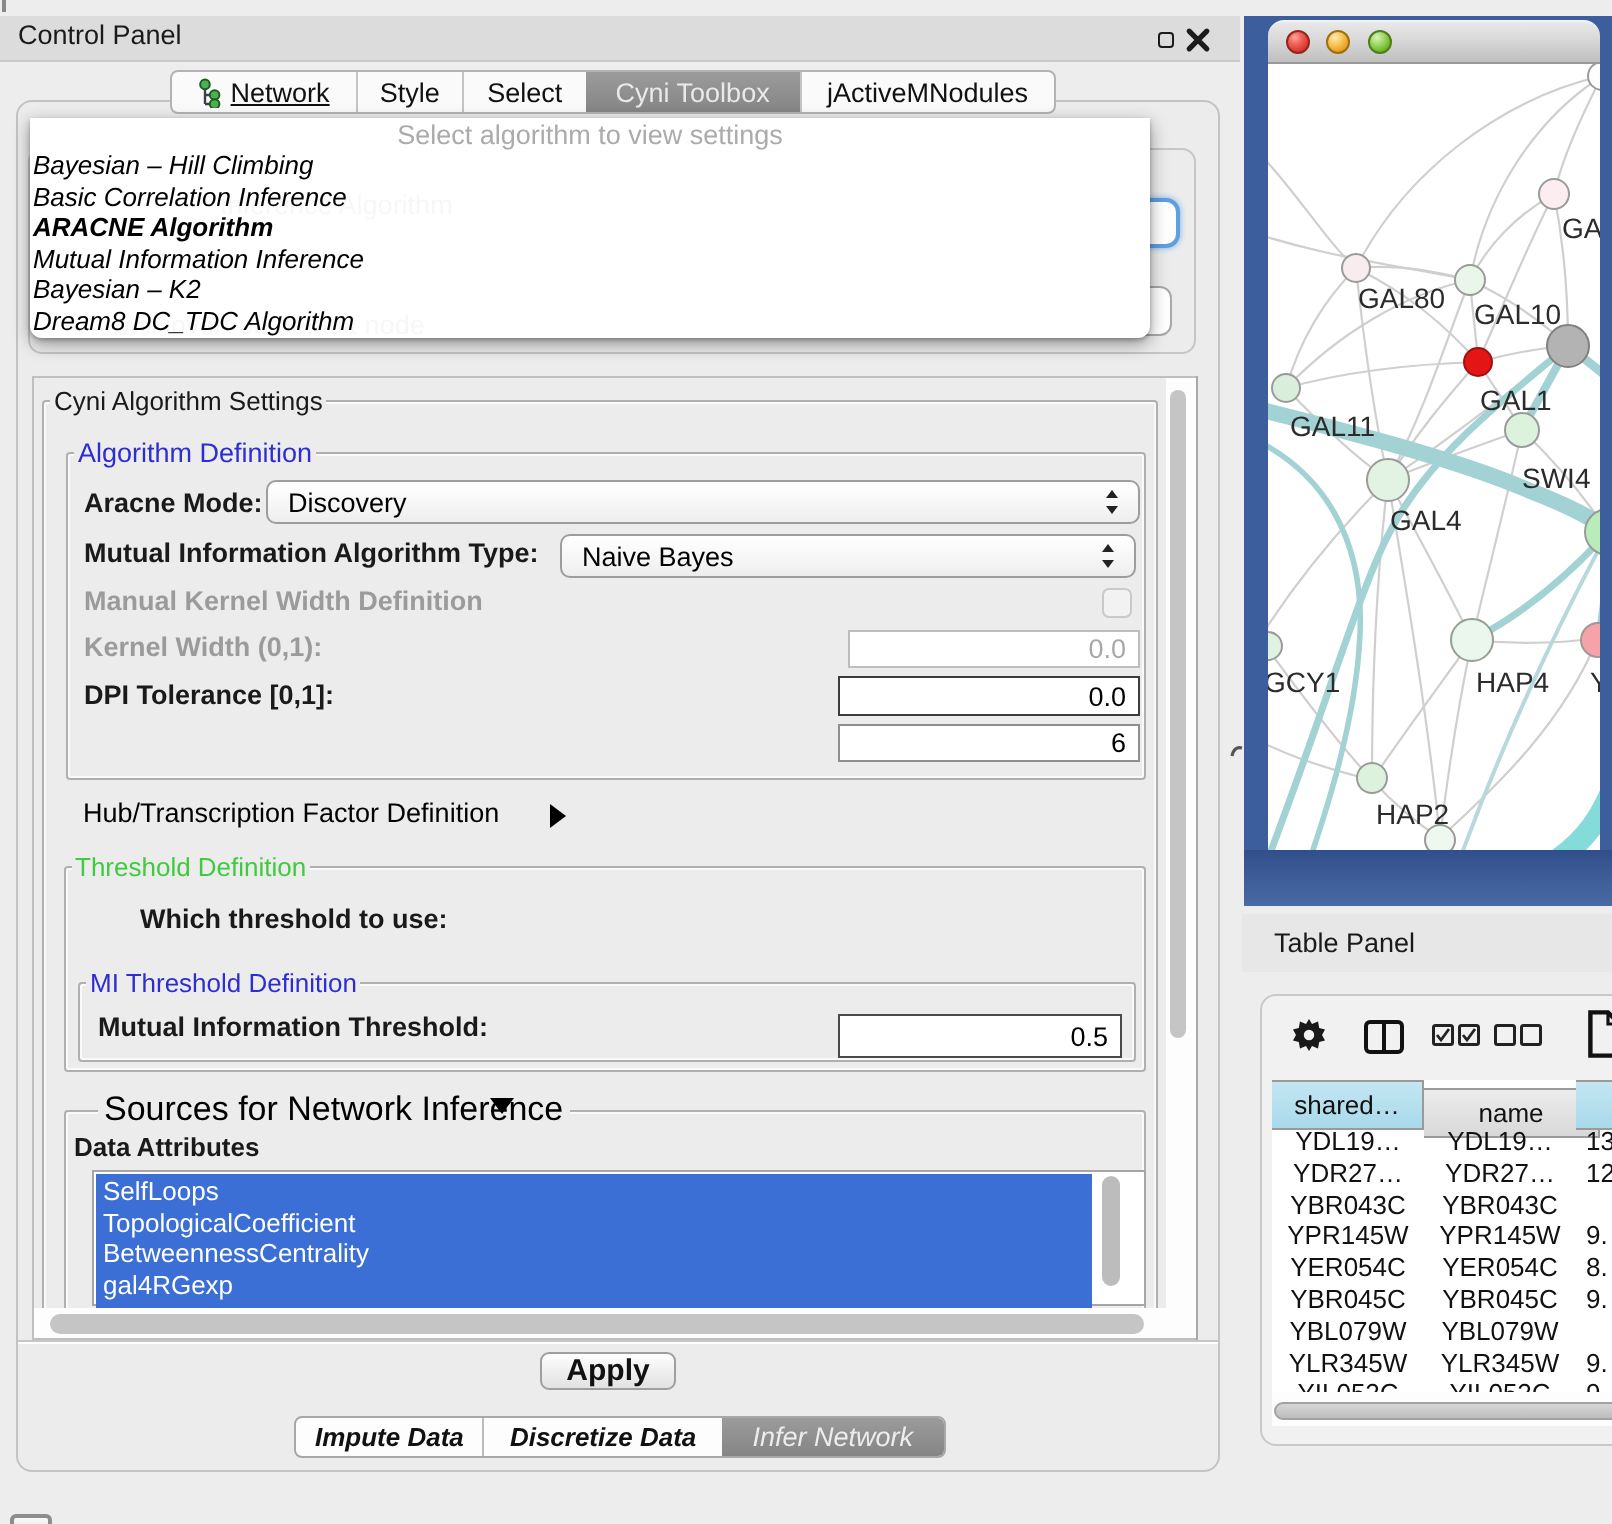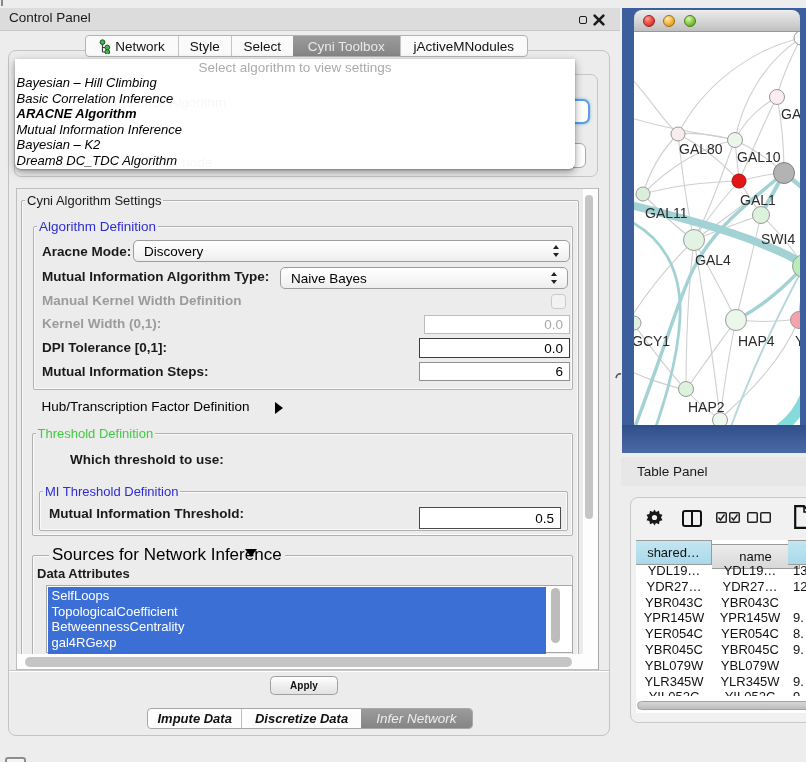--- a/index.html
+++ b/index.html
@@ -28,21 +28,21 @@
 <div class="abs" style="left:9px;top:9.5px;font-size:13.5px;color:#1a1a1a;">Control Panel</div>
 
 <div class="abs" style="left:579px;top:15.5px;width:8px;height:8.5px;border:1.5px solid #1b1b1b;border-radius:2px;"></div>
 <svg class="abs" style="left:592px;top:13px" width="14" height="14" viewBox="0 0 14 14">
   <path d="M2.6 2.6 L11.4 11.4 M11.4 2.6 L2.6 11.4" stroke="#1b1b1b" stroke-width="2.6" stroke-linecap="round"></path>
 </svg>
 
 <div class="abs" style="left:8px;top:50px;width:602px;height:686px;background:#ececec;border:1px solid #c3c3c3;border-radius:8px;"></div>
 
 <div class="abs" id="toptabs" style="left:85px;top:35px;width:443px;height:22px;background:#fafafa;border:1px solid #b3b3b3;border-radius:4px;overflow:hidden;display:flex;font-size:13.5px;">
-  <div style="width:93.5px;display:flex;align-items:center;justify-content:center;border-right:1px solid #c4c4c4;">
+  <div style="width:93.5px;display:flex;align-items:center;justify-content:center;border-right:1px solid #c4c4c4;text-decoration:underline;">
     <svg width="12" height="15" viewBox="0 0 12 15" style="margin:1px 4px 0 0">
       <path d="M3.5 4 L3.5 13 M3.5 8.5 L8 8.5 M3.5 13 L8 13" stroke="#3a3f4a" stroke-width="1.2" fill="none"></path>
       <circle cx="3.5" cy="3.2" r="2.4" fill="#4caf50" stroke="#1f5c22" stroke-width="1"></circle>
       <circle cx="8.3" cy="8.5" r="2.4" fill="#4caf50" stroke="#1f5c22" stroke-width="1"></circle>
       <circle cx="8.3" cy="13" r="2.4" fill="#4caf50" stroke="#1f5c22" stroke-width="1"></circle>
     </svg>
     <span>Network</span>
   </div>
   <div style="width:52.8px;display:flex;align-items:center;justify-content:center;border-right:1px solid #c4c4c4;">Style</div>
   <div style="width:61.7px;display:flex;align-items:center;justify-content:center;">Select</div>
@@ -78,21 +78,20 @@
 
   <div class="abs lab dis" style="left:25px;top:104px;">Manual Kernel Width Definition</div>
   <div class="abs" style="left:534px;top:105px;width:15px;height:15px;background:#f2f2f2;border:1.3px solid #c9c9c9;border-radius:3.5px;"></div>
 
   <div class="abs lab dis" style="left:25px;top:127px;">Kernel Width (0,1):</div>
   <div class="abs field dis" style="left:407px;top:126px;width:146px;height:19px;border:1px solid #bdbdbd;color:#a8a8a8;">0.0</div>
 
   <div class="abs lab" style="left:25px;top:151px;">DPI Tolerance [0,1]:</div>
   <div class="abs field" style="left:402px;top:149px;width:151px;height:20px;border:1.8px solid #3c3c3c;">0.0</div>
 
-  <div class="abs lab" style="left:25px;top:175px;">Mutual Information Steps:</div>
   <div class="abs field" style="left:402px;top:173px;width:151px;height:19px;border:1px solid #8f8f8f;">6</div>
 
   <div class="abs" style="left:24.5px;top:209.5px;color:#000;">Hub/Transcription Factor Definition</div>
   <div class="abs" style="left:258px;top:212.5px;width:0;height:0;border-left:8.5px solid #000;border-top:6px solid transparent;border-bottom:6px solid transparent;"></div>
 
   <div class="abs" style="left:14.5px;top:244px;width:541px;height:103px;border:1px solid #b0b0b0;border-radius:2px;box-shadow:inset 0 0 0 1px rgba(255,255,255,.75);"></div>
   <div class="abs" style="left:18.5px;top:237px;background:#ececec;padding:0 2px;color:#3ecb3e;font-size:13px;">Threshold Definition</div>
 
   <div class="abs lab" style="left:53px;top:262.5px;">Which threshold to use:</div>
 
@@ -116,21 +115,21 @@
 </div>
 
 <div class="abs" style="left:583px;top:189px;width:15px;height:480px;background:#fdfdfd;"></div>
 <div class="abs" style="left:584.5px;top:195px;width:8px;height:324px;background:#c5c5c5;border-radius:5px;"></div>
 <div class="abs" style="left:597.5px;top:188px;width:1px;height:482px;background:#a8a8a8;"></div>
 
 <div class="abs" style="left:17px;top:654px;width:566px;height:15px;background:#fdfdfd;"></div>
 <div class="abs" style="left:25px;top:656.5px;width:547px;height:10px;background:#c5c5c5;border-radius:6px;"></div>
 
 <div class="abs" style="left:9px;top:670px;width:600px;height:2px;border-top:1px solid #c6c6c6;border-bottom:1px solid #fff;"></div>
-<div class="abs" style="left:270px;top:676px;width:68px;height:19px;background:linear-gradient(#ffffff,#ececec 60%,#e2e2e2);border:1px solid #9f9f9f;border-radius:4.5px;display:flex;align-items:center;justify-content:center;font-size:10px;font-weight:bold;color:#111;">Apply</div>
+<div class="abs" style="left:270px;top:676px;width:68px;height:19px;background:linear-gradient(#ffffff,#ececec 60%,#e2e2e2);border:1px solid #9f9f9f;border-radius:4.5px;display:flex;align-items:center;justify-content:center;font-size:15px;font-weight:bold;color:#111;">Apply</div>
 
 <div class="abs" id="bottabs" style="left:147px;top:708px;width:326px;height:21px;background:#fdfdfd;border:1px solid #a8a8a8;border-radius:4px;overflow:hidden;display:flex;font-size:13px;font-weight:bold;font-style:italic;">
   <div style="width:95px;display:flex;align-items:center;justify-content:center;border-right:1px solid #bdbdbd;">Impute Data</div>
   <div style="width:119px;display:flex;align-items:center;justify-content:center;">Discretize Data</div>
   <div style="width:112px;display:flex;align-items:center;justify-content:center;background:linear-gradient(#9b9b9b,#858585);color:#ededed;font-weight:normal;font-size:13.5px;">Infer Network</div>
 </div>
 
 <div class="abs" style="left:5px;top:757px;width:21px;height:12px;background:linear-gradient(#fafafa,#ddd);border:2px solid #8d8d8d;border-radius:3px;"></div>
 
 <svg class="abs" style="left:615px;top:371px" width="8" height="8" viewBox="0 0 8 8">

